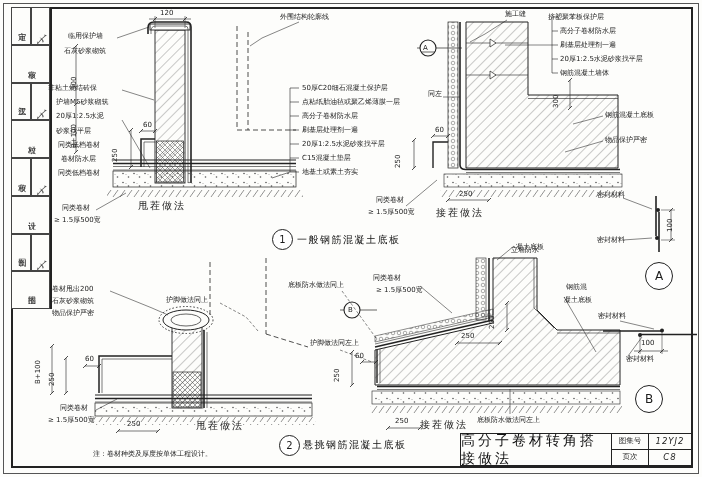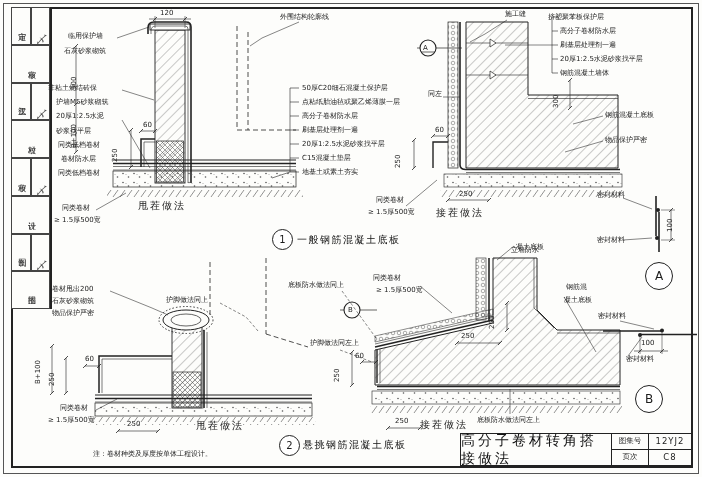--- a/index.html
+++ b/index.html
@@ -26,21 +26,21 @@
   .sig{font-style:italic;text-orientation:mixed;font-size:10px;color:#555;}
   
   .tb{position:absolute;left:460px;top:433px;width:230px;height:31px;border:1.5px solid #222;
       display:flex;background:#fdfdfb;}
   .tb-title{width:150px;display:flex;align-items:center;justify-content:center;
             font-size:14px;letter-spacing:3px;color:#111;}
   .tb-grid{flex:1;border-left:1.2px solid #222;display:grid;
            grid-template-columns:37px 1fr;grid-template-rows:1fr 1fr;}
   .tb-cell{display:flex;align-items:center;justify-content:center;font-size:7.5px;
            border-bottom:0.9px solid #222;border-right:0.9px solid #222;}
-  .tb-cell.last-col{border-right:none;}
+  .tb-cell.last-col{border-right:none;font-style:italic;}
   .tb-cell.last-row{border-bottom:none;}
   .tb-val{font-size:8.5px;letter-spacing:1px;}
 </style>
 </head>
 <body>
 
 <div class="sheet">
   <div class="frame-outer"></div>
   <div class="frame-inner"></div>
 

